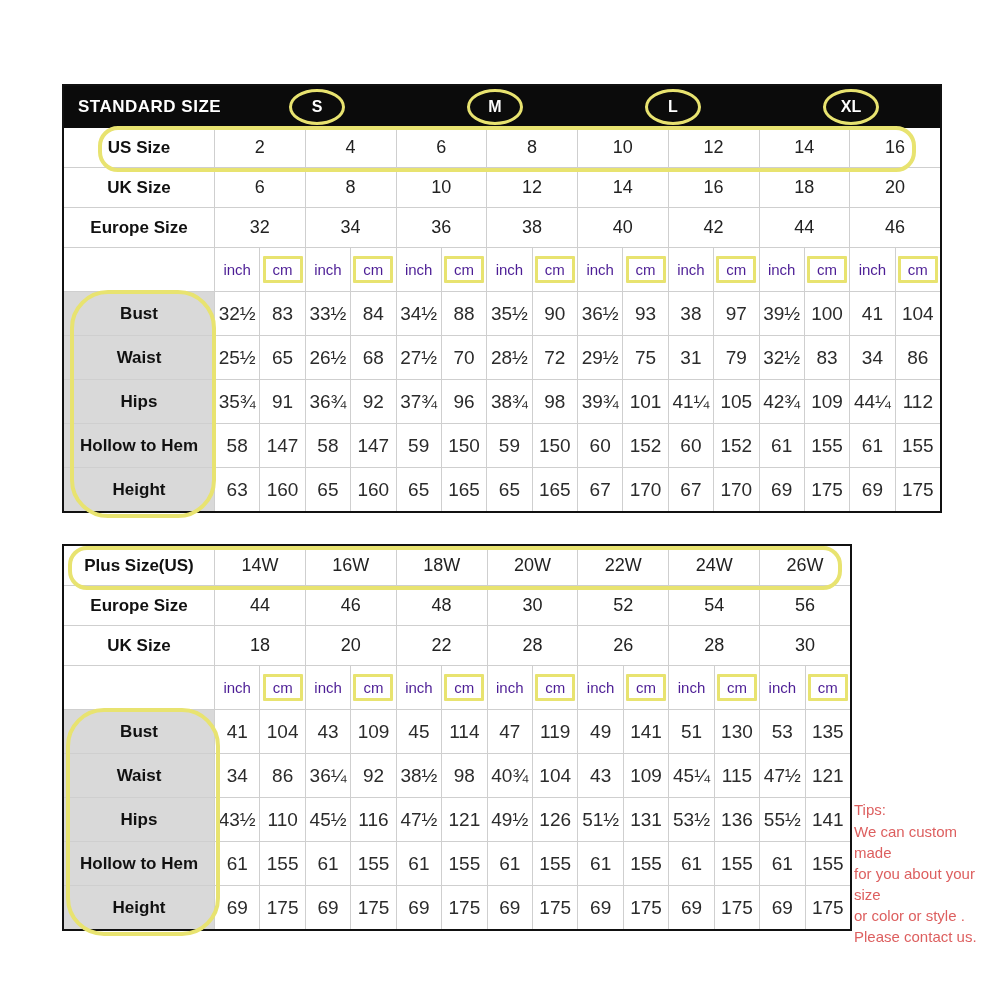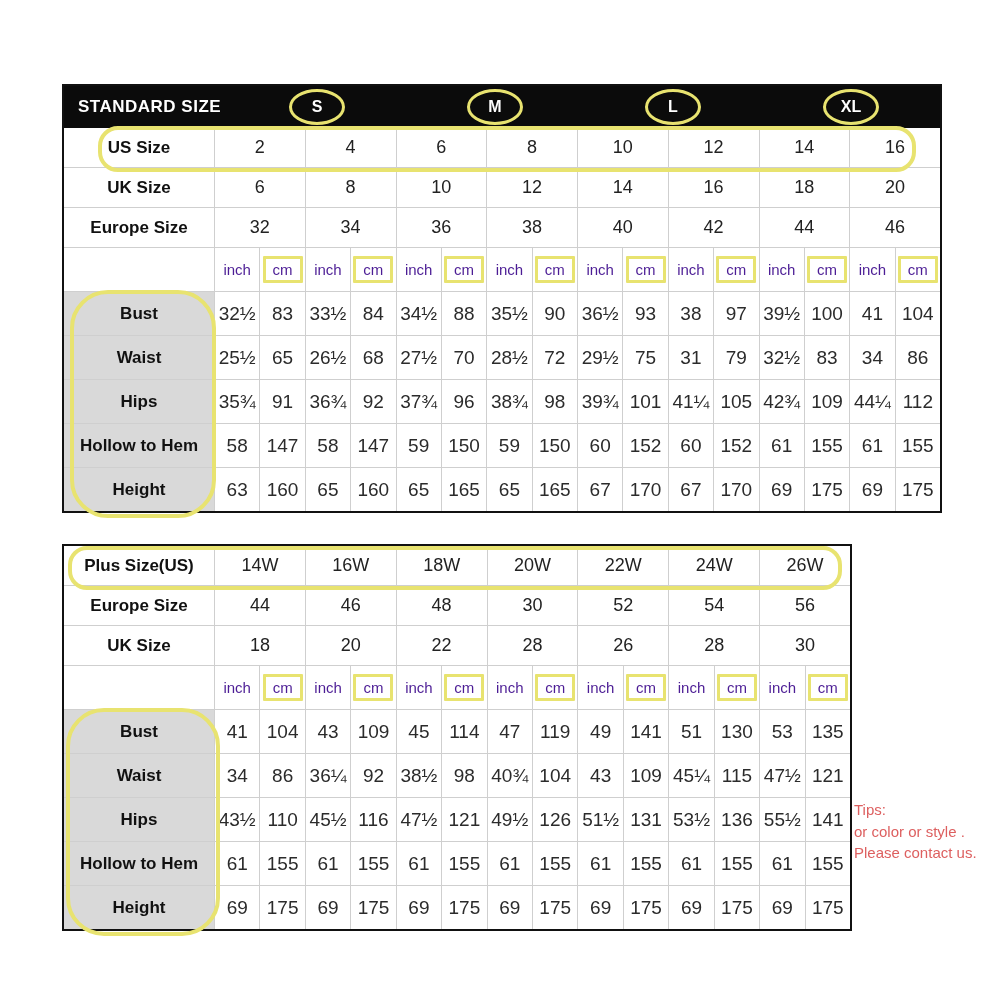--- a/index.html
+++ b/index.html
@@ -286,18 +286,20 @@
     </div>
 
     <div class="annot" id="plus-sizerow-oval"></div>
     <div class="annot" id="plus-label-ring"></div>
   </div>
 
   <div class="tips">
     <div class="tips-heading">Tips:</div>
     <div class="rep-lines">
 
+    <div>We can custom made</div>
+        <div>for you about your size</div>
         <div>or color or style .</div>
         <div>Please contact us.</div>
       </div>
   </div>
 
 </div>
 
 </body></html>

